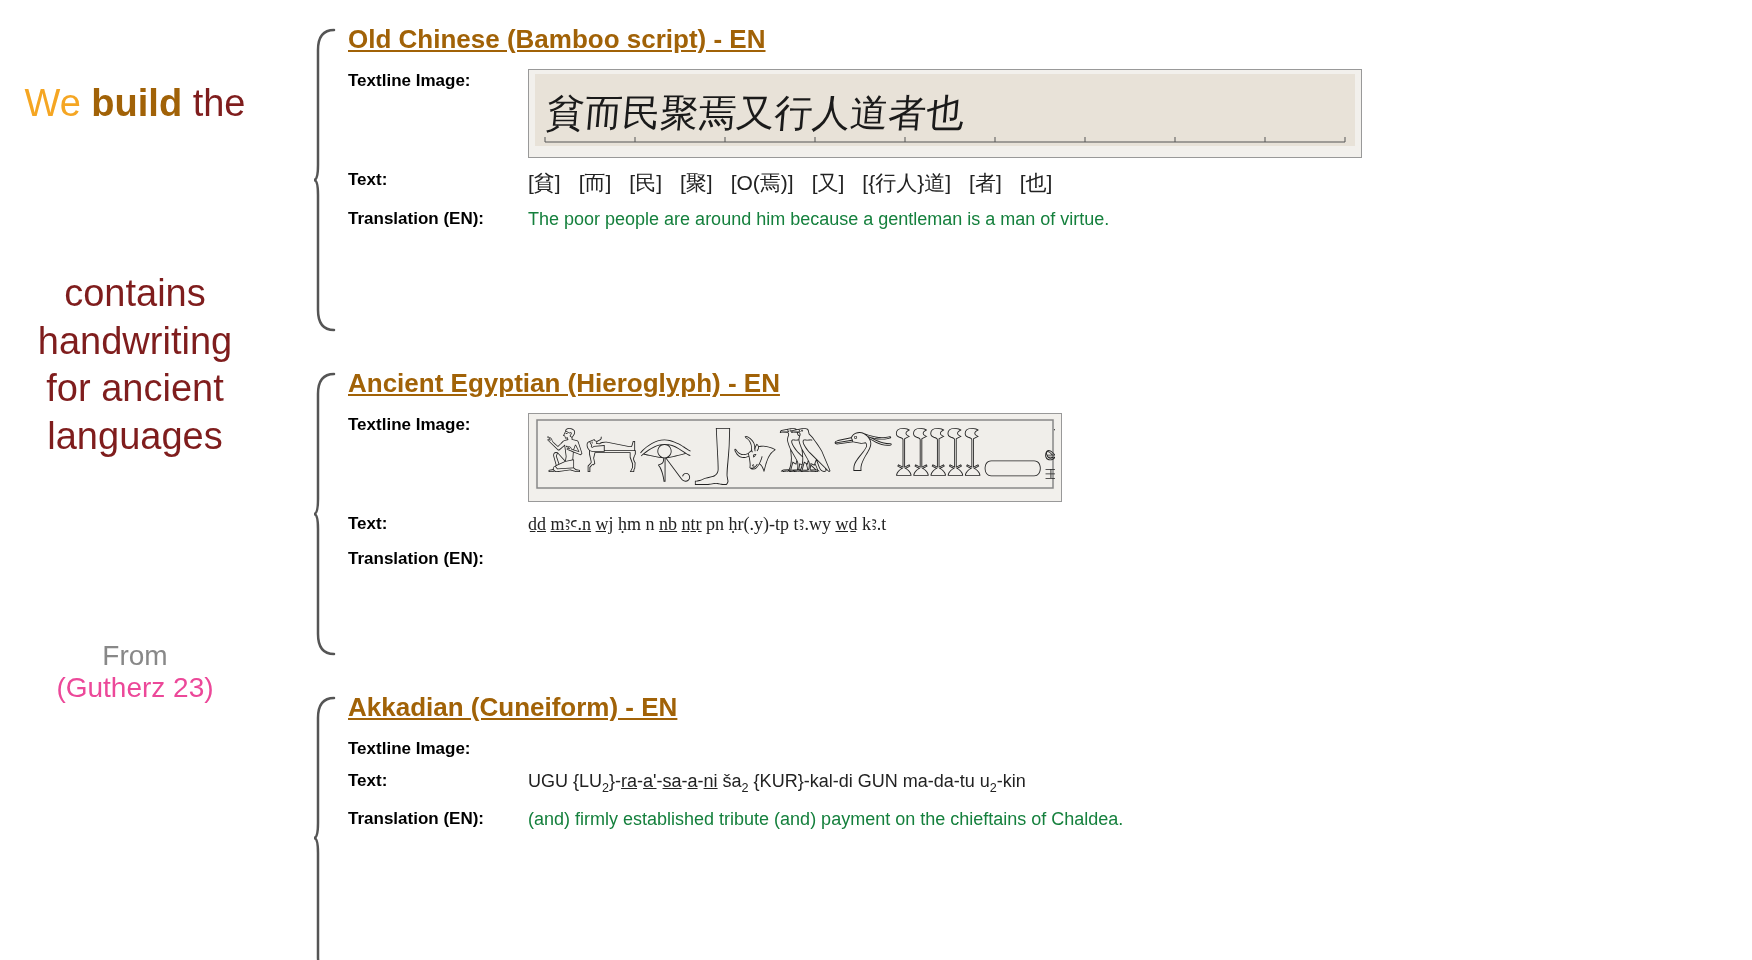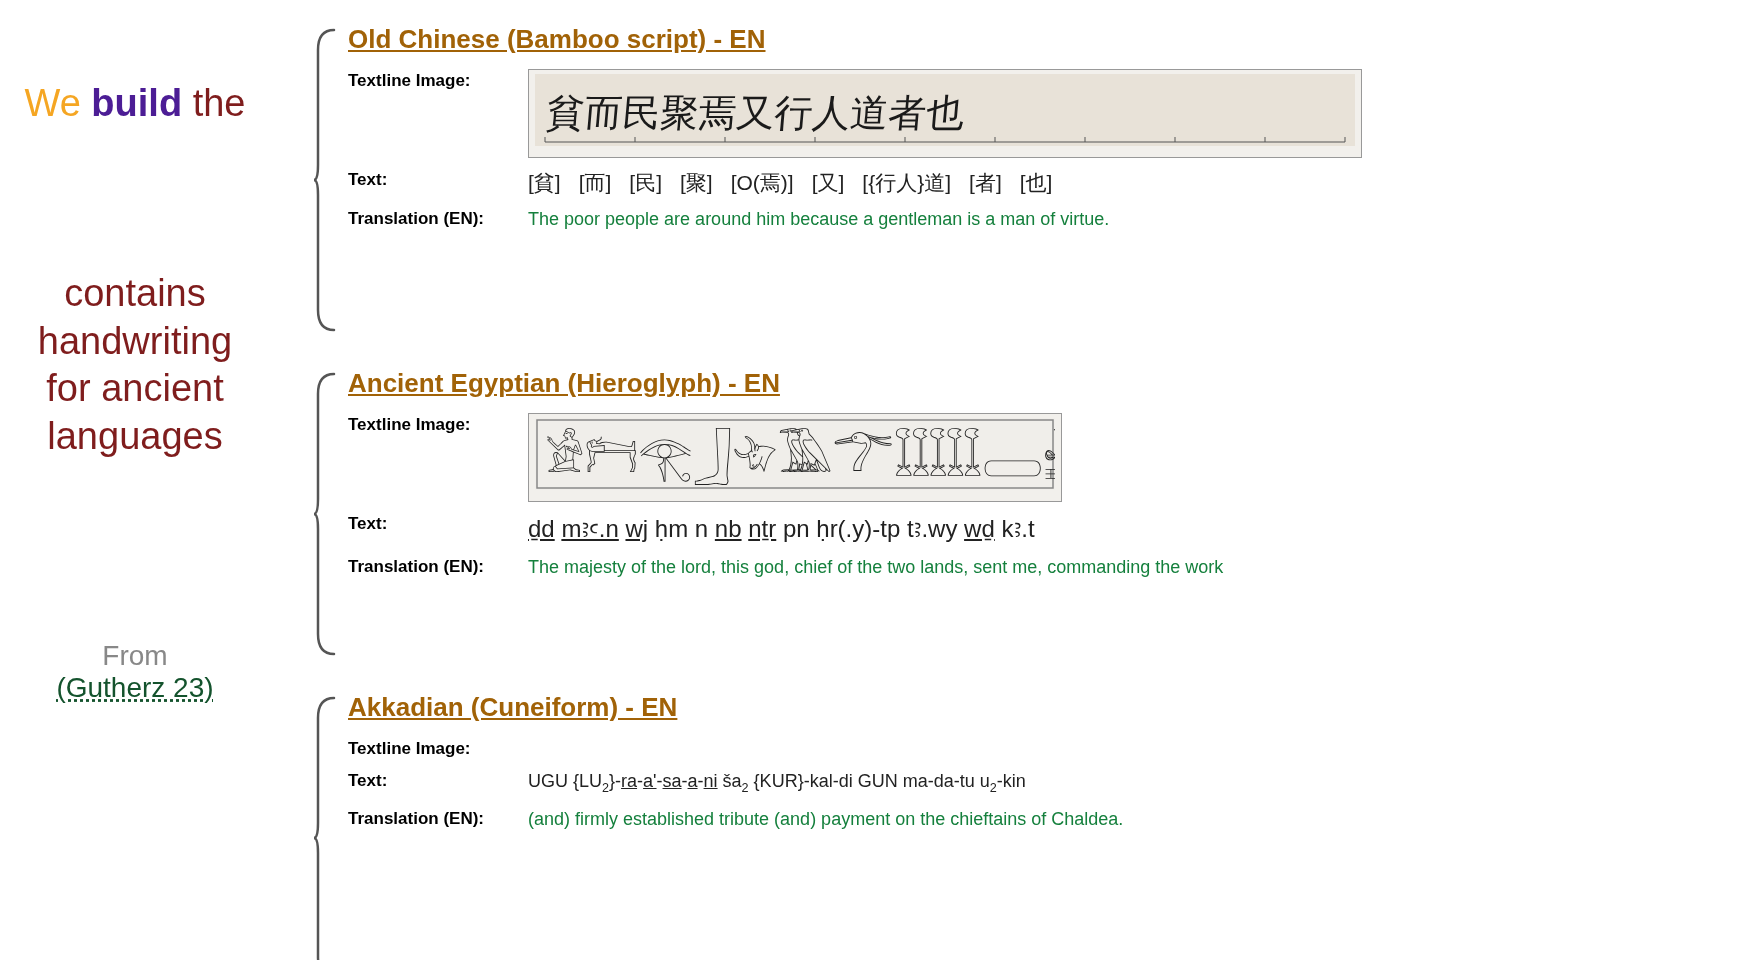--- a/index.html
+++ b/index.html
@@ -27,37 +27,36 @@
     .hero-text {
       font-size: 38px;
       line-height: 1.25;
       color: #f5a623;
       text-align: center;
       font-family: Arial, Helvetica, sans-serif;
       font-weight: normal;
     }
     .hero-text .bold {
       font-weight: bold;
-      color: #4c1d95;
+      color: #a16207;
     }
     .hero-text .dark {
       color: #7f1d1d;
       font-weight: normal;
     }
     .from-section {
       margin-top: 180px;
       text-align: center;
       font-family: Arial, Helvetica, sans-serif;
       font-size: 28px;
       color: #888888;
     }
     .from-section .citation {
       font-size: 28px;
-      color: #14532d;
-      text-decoration: underline;
+      color: #ec4899;
       text-decoration-style: dotted;
       text-align: center;
     }
 
     
     .right-panel {
       flex: 1;
       padding: 20px 40px 40px 40px;
       display: flex;
       flex-direction: column;
@@ -263,37 +262,36 @@
 
               <text x="10" y="54" font-size="44" font-family="serif" fill="#222">𓀀𓁀𓂀𓃀𓄀𓅀𓆀𓇀𓈀𓉀𓊀𓋀</text>
             </svg>
           </div>
         </div>
       </div>
 
       <div class="row-label-content">
         <div class="row-label">Text:</div>
         <div class="row-value">
-          <span style="font-size:24px; font-family: Liberation Sans, sans-serif;">
+          <span style="font-size:18px; font-family: Liberation Serif, serif;">
             <span class="underline-text">ḏd</span> 
             <span class="underline-text">mꜣꜥ.n</span> 
             <span class="underline-text">wj</span> 
             ḥm n 
             <span class="underline-text">nb</span> 
             <span class="underline-text">nṯr</span> 
             pn ḥr(.y)-tp tꜣ.wy 
             <span class="underline-text">wḏ</span> 
             kꜣ.t
           </span>
         </div>
       </div>
 
       <div class="row-label-content">
         <div class="row-label">Translation (EN):</div>
-        <div class="row-value translation-text">The majesty of the lord, this god, chief of the two lands, sent me, commanding the work</div>
       </div>
     </div>
   </div>
 
   <div class="section-divider"></div>
 
   <div class="section">
     <div class="brace-col">
       <svg class="brace-svg" viewBox="0 0 28 300" preserveAspectRatio="none" xmlns="http://www.w3.org/2000/svg">
         <path d="M24,10 Q8,10 8,30 L8,135 Q8,150 4,150 Q8,150 8,165 L8,270 Q8,290 24,290" fill="none" stroke="#555" stroke-width="2.5" stroke-linecap="round"></path>

